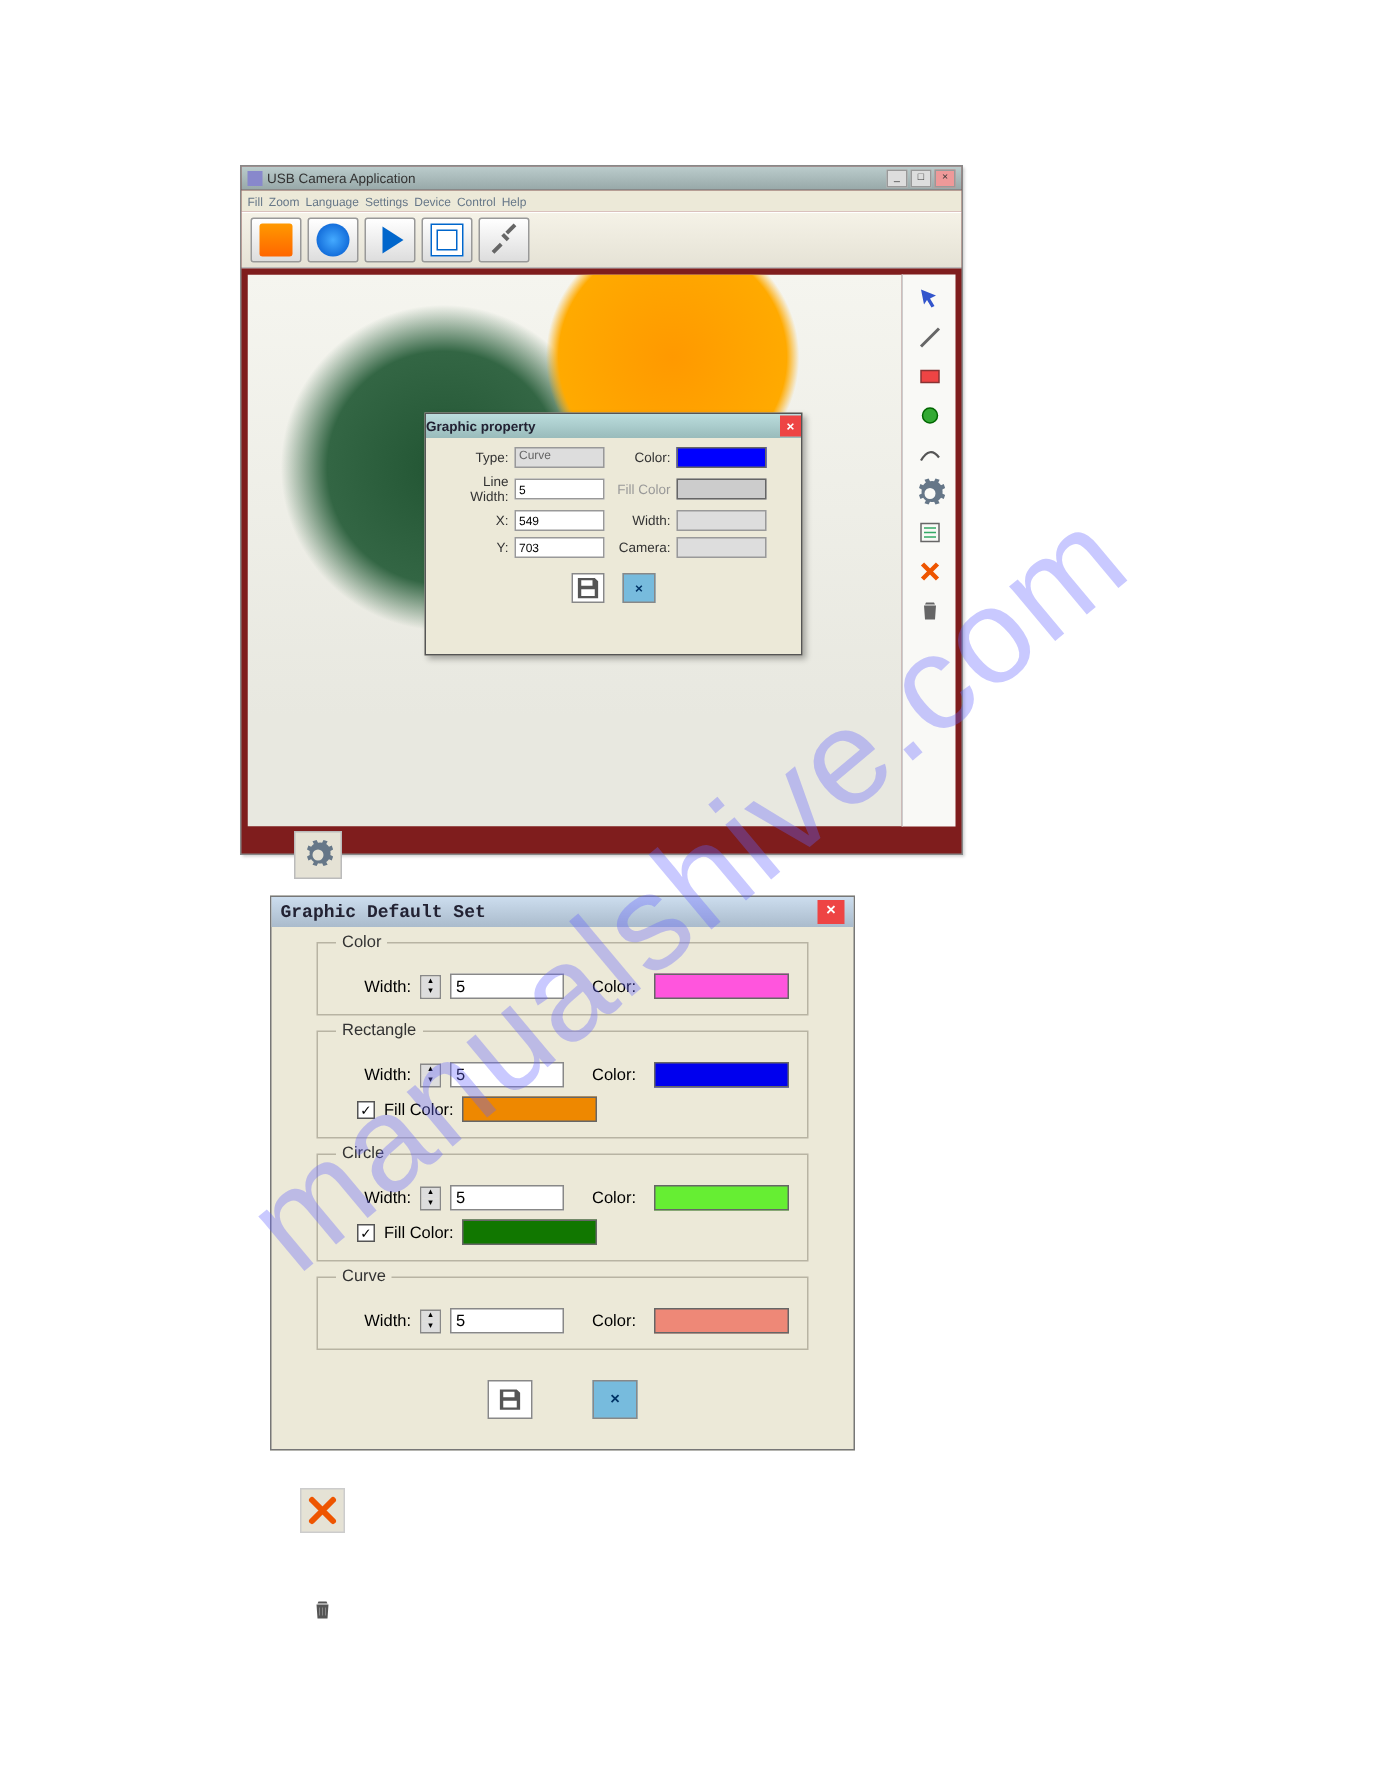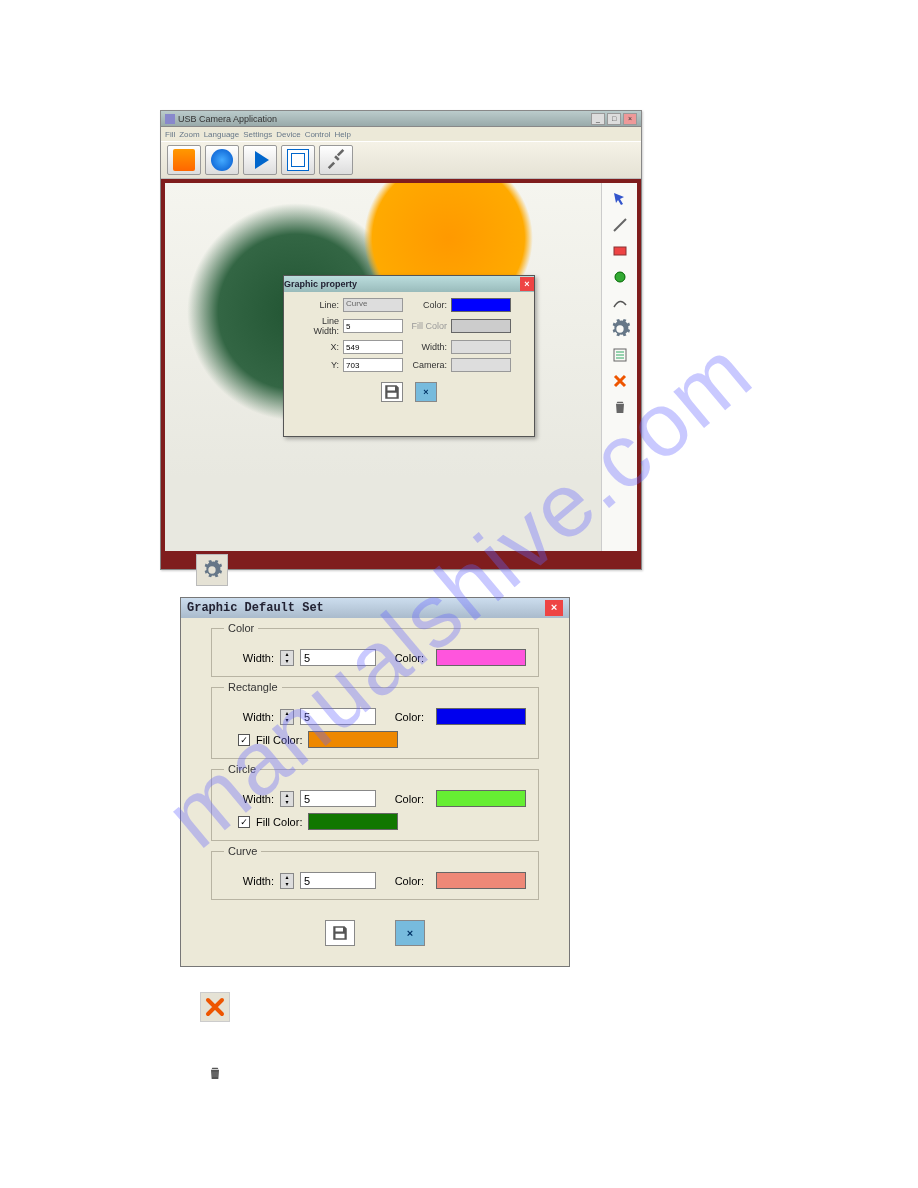--- a/index.html
+++ b/index.html
@@ -324,21 +324,21 @@
           <path d="M5 35 Q 30 5 55 20 T 95 30" stroke="#00f" stroke-width="2" fill="none"></path>
         </svg>
 
       <div class="inner-dialog">
         <div class="inner-title">
           <span>Graphic property</span>
           <span class="spacer"></span>
           <div class="inner-close">×</div>
         </div>
         <div class="inner-body">
-          <span class="lbl">Line:</span>
+          <span class="lbl">Type:</span>
           <span class="fld ro">Curve</span>
           <span class="lbl">Color:</span>
           <div class="colorbox" style="background:#0000ff"></div>
 
           <span class="lbl">Line Width:</span>
           <input class="fld" value="5" style="">
           <span class="lbl" style="color:#999">Fill Color</span>
           <div class="colorbox" style="background:#ccc"></div>
 
           <span class="lbl">X:</span>

